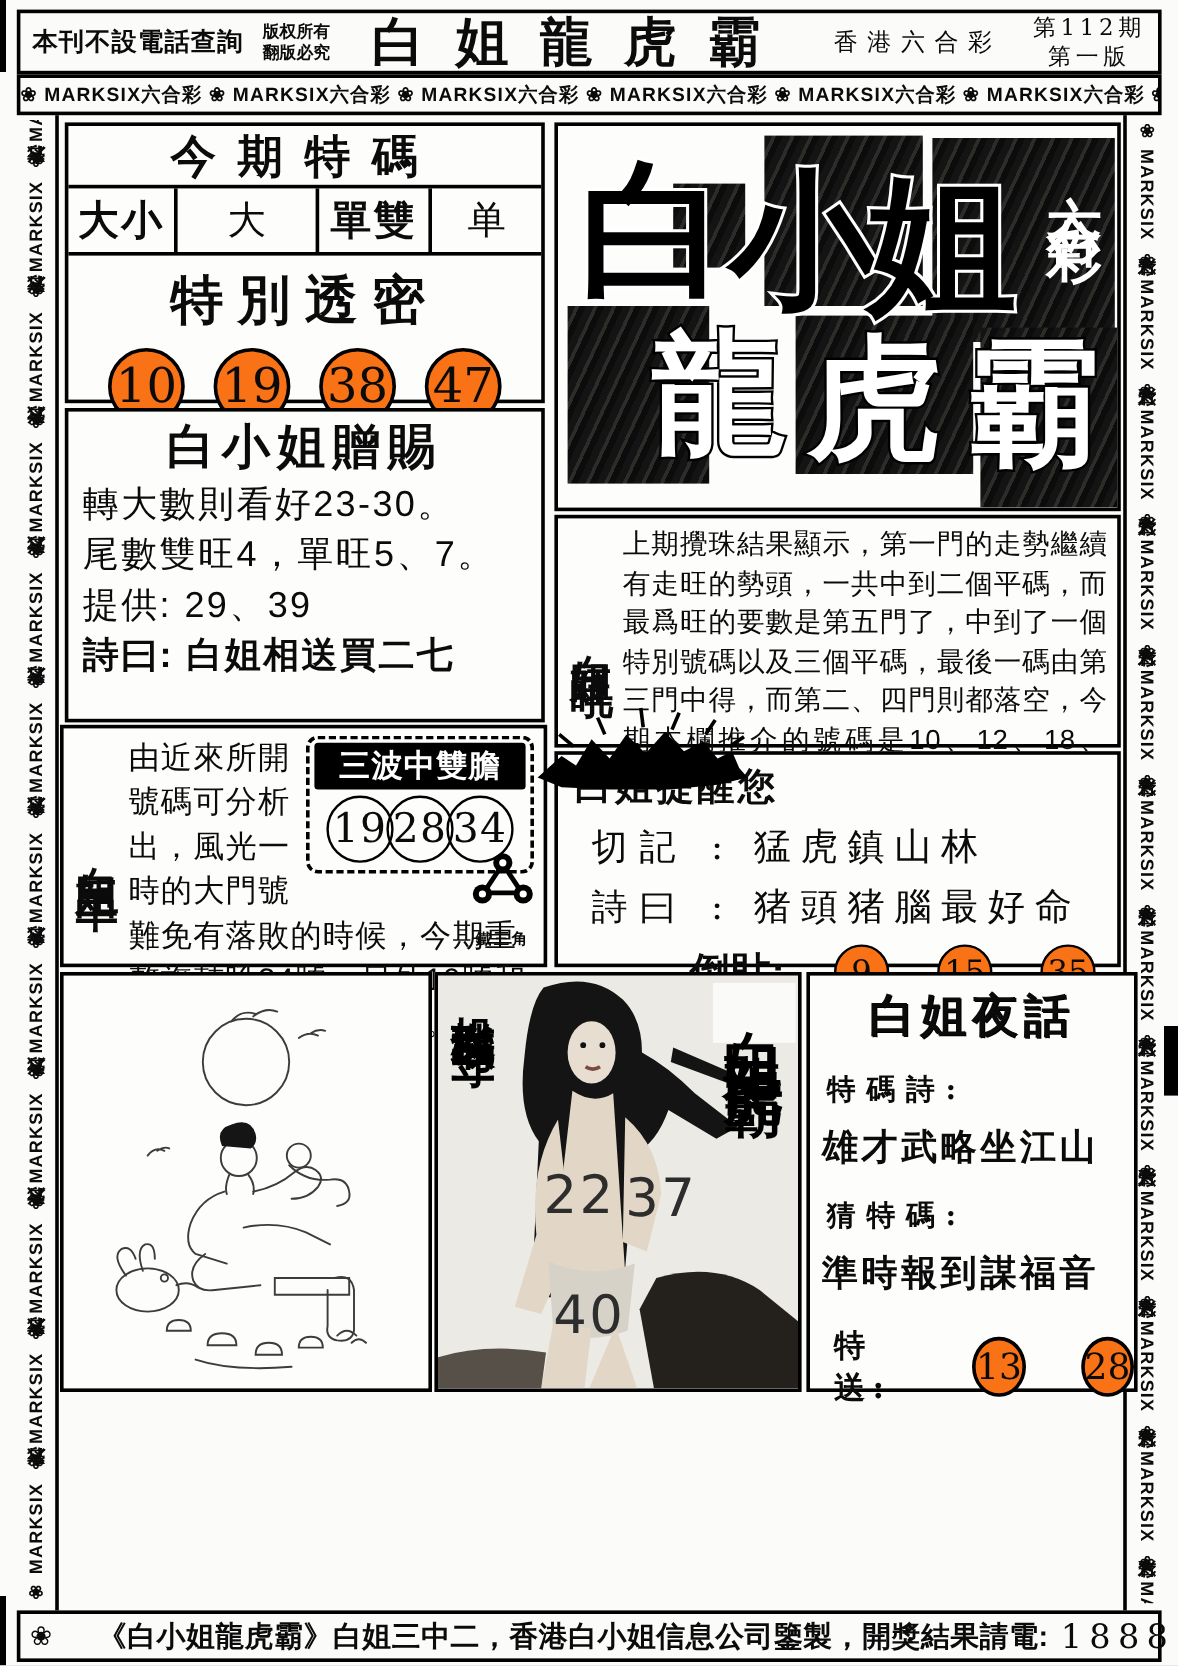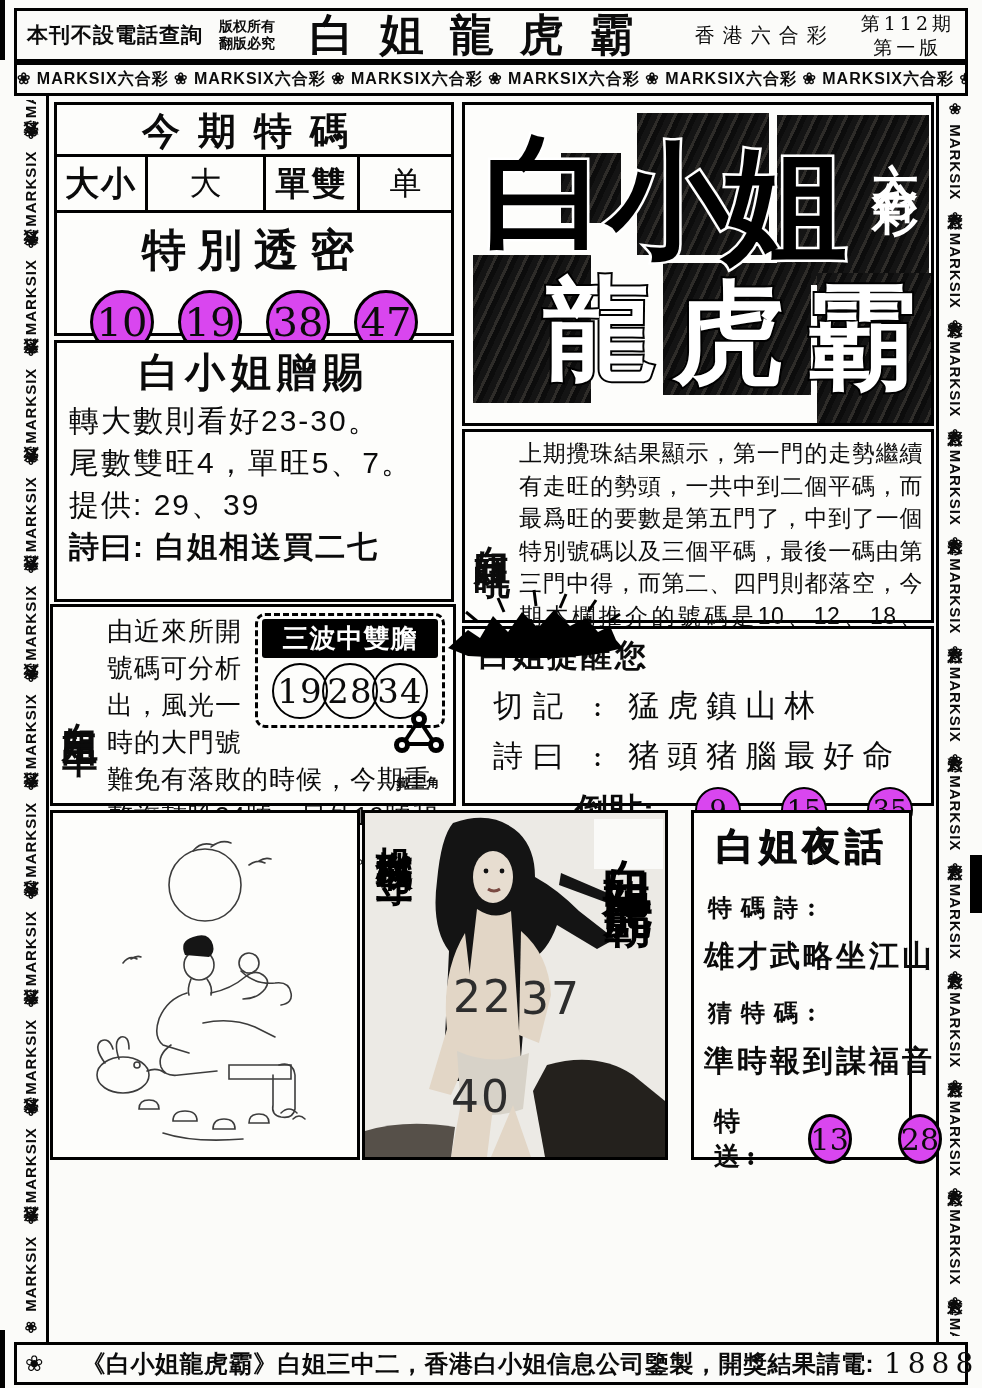--- a/index.html
+++ b/index.html
@@ -37,21 +37,21 @@
               font-size:38px; font-weight:900; letter-spacing:18px; line-height:52px; }
   .sp-table { display:flex; height:56px; border-bottom:3px solid #000; }
   .sp-cell { display:flex; align-items:center; justify-content:center; height:100%; }
   .sp-cell + .sp-cell { border-left:3px solid #000; }
   .c-bold { font-weight:900; font-size:34px; letter-spacing:2px; }
   .c-val  { font-family:"DejaVu Serif",serif; font-size:32px; }
   .sp-sub { text-align:center; font-size:44px; font-weight:900; letter-spacing:12px; margin-top:8px; }
   .circle-row { display:flex; justify-content:center; gap:24px; margin-top:10px; }
   .circle { display:inline-flex; align-items:center; justify-content:center;
             border:3px solid #000; border-radius:50%;
-            font-family:"DejaVu Serif",serif; background:#d946ef; }
+            font-family:"DejaVu Serif",serif; background:#f97316; }
   .circle.big   { width:64px; height:64px; font-size:40px; }
   .circle.mid   { width:56px; height:56px; font-size:34px; border-width:2px;}
   .circle.small { width:46px; height:46px; font-size:27px; border-width:2px;}
 
   
   .gift-title { text-align:center; font-size:40px; font-weight:900; letter-spacing:6px; margin-top:2px; }
   .gift-line { font-size:30px; letter-spacing:2px; padding:0 12px; line-height:42px; white-space:nowrap; }
 
   
   .vtitle { writing-mode:vertical-rl; text-orientation:upright;
@@ -307,24 +307,24 @@
       <path d="M92 238 q36 16 72 2 l-6 56 q-34 12 -62 0 z" fill="#d7d2c8"></path>
       <path d="M96 290 l-10 54 h36 l6 -50 M148 292 l18 52 h-40" fill="#e2d6c6"></path>
       <path d="M182 252 q50 -14 86 10 l32 26 v56 h-120 l-12 -66 z" fill="#24211d"></path>
       <path d="M0 318 q40 -12 90 -4 l-4 30 h-86 z" fill="#565049"></path>
       <path d="M196 60 l56 24 l-4 8 l-54 -20 z" fill="#141414"></path>
     </svg>
     <div class="pv-left">投機取巧守三二</div>
     <div class="pv-right">白姐龍虎霸</div>
     <span class="p-num" style="left:88px;top:158px;">22</span>
     <span class="p-num" style="left:156px;top:160px;">37</span>
-    <span class="p-num" style="left:86px;top:258px;">40</span>
-  </div>
-
-  <div class="box" style="left:672px;top:810px;width:221px;height:350px;margin-left:19px;">
+    <span class="p-num" style="left:96px;top:258px;">40</span>
+  </div>
+
+  <div class="box" style="left:672px;top:810px;width:276px;height:350px;">
     <div class="night-title">白姐夜話</div>
     <div class="night-lab">特碼詩:</div>
     <div class="night-val">雄才武略坐江山</div>
     <div class="night-lab">猜特碼:</div>
     <div class="night-val">準時報到謀福音</div>
     <div class="night-send">
       <span class="lab">特送:</span>
       <span class="circle">13</span>
       <span class="circle">28</span>
     </div>

